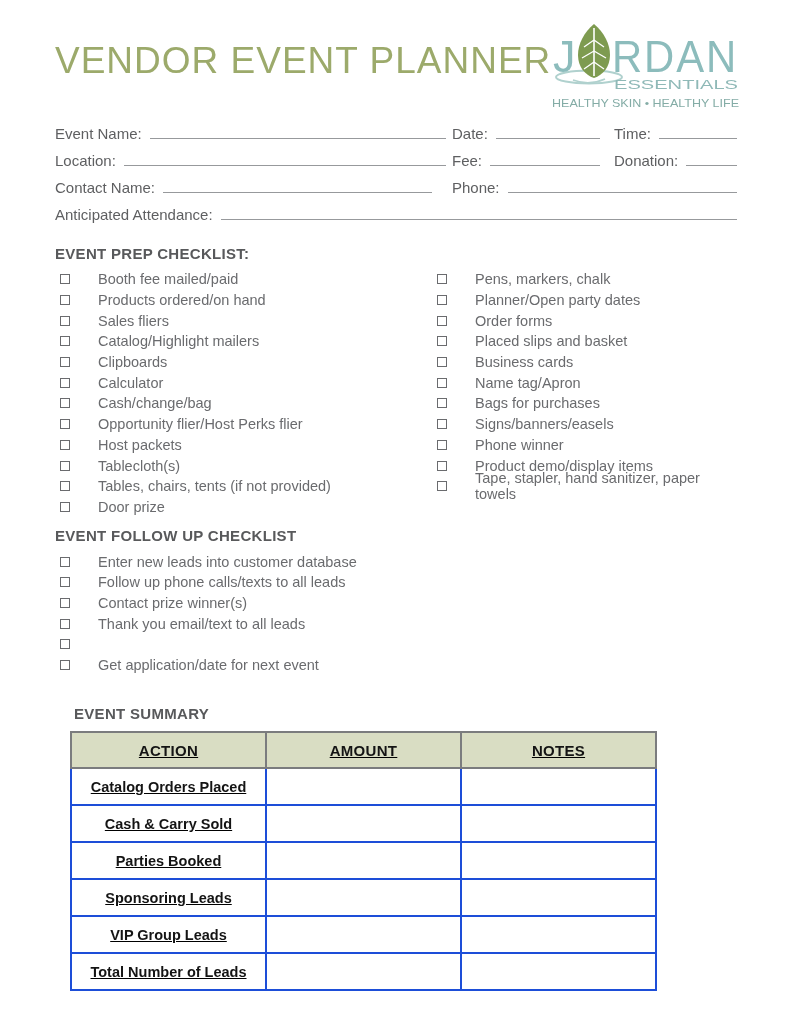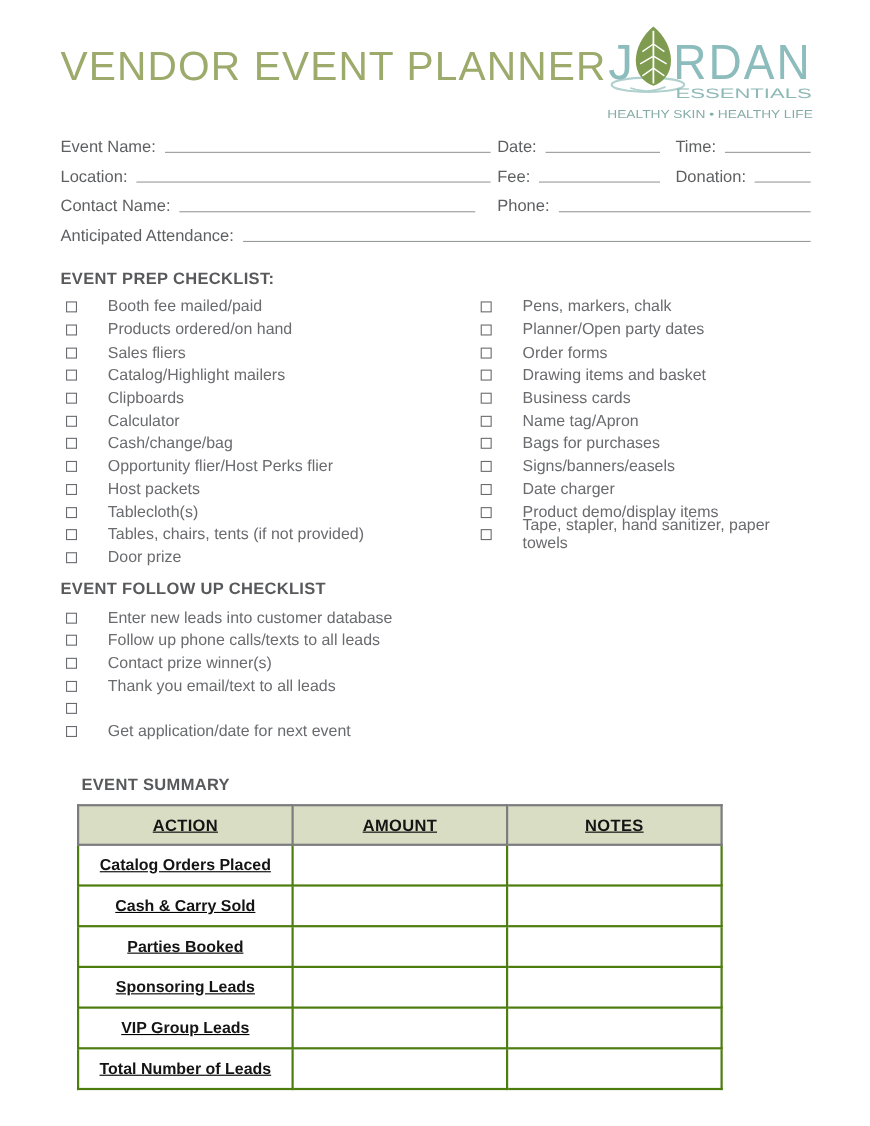--- a/index.html
+++ b/index.html
@@ -29,21 +29,21 @@
   .citem { display:flex; align-items:center; height:20.7px; font-size:14.5px; color:#6A6B6E; }
   .cbox { width:10px; height:10px; border:1.5px solid #6A6B6E; margin:0 28px 0 5px; flex:none; }
   
   .summary { margin-top:30px;margin-left:12px; }
   .summary .section-title { margin-left:7px; }
   table.sum { border-collapse:collapse; width:587px; margin-top:8px; margin-left:3px;text-decoration:underline; }
   table.sum th {
     background:#D9DDC3; border:2px solid #7B7C7E; height:36px;
     font-size:15px; font-weight:bold; color:#141414; letter-spacing:0.3px; width:33.33%;
   }
-  table.sum td { border:2px solid #4d7c0f; height:37px; }
+  table.sum td { border:2px solid #1d4ed8; height:37px; }
   table.sum td.action { font-weight:bold; font-size:14.5px; color:#141414; text-align:center; }
 </style>
 </head>
 <body>
 
 <div class="page">
 
   <div class="top">
     <div class="title">VENDOR EVENT PLANNER</div>
     <div class="logo">
@@ -179,41 +179,41 @@
         <div class="citem">
             <span class="cbox"></span>
             <span>Planner/Open party dates</span>
           </div>
         <div class="citem">
             <span class="cbox"></span>
             <span>Order forms</span>
           </div>
         <div class="citem">
             <span class="cbox"></span>
-            <span>Drawing items and basket</span>
+            <span>Placed slips and basket</span>
           </div>
         <div class="citem">
             <span class="cbox"></span>
             <span>Business cards</span>
           </div>
         <div class="citem">
             <span class="cbox"></span>
             <span>Name tag/Apron</span>
           </div>
         <div class="citem">
             <span class="cbox"></span>
             <span>Bags for purchases</span>
           </div>
         <div class="citem">
             <span class="cbox"></span>
             <span>Signs/banners/easels</span>
           </div>
         <div class="citem">
             <span class="cbox"></span>
-            <span>Date charger</span>
+            <span>Phone winner</span>
           </div>
         <div class="citem">
             <span class="cbox"></span>
             <span>Product demo/display items</span>
           </div>
         <div class="citem">
             <span class="cbox"></span>
             <span>Tape, stapler, hand sanitizer, paper towels</span>
           </div>
       </div>

